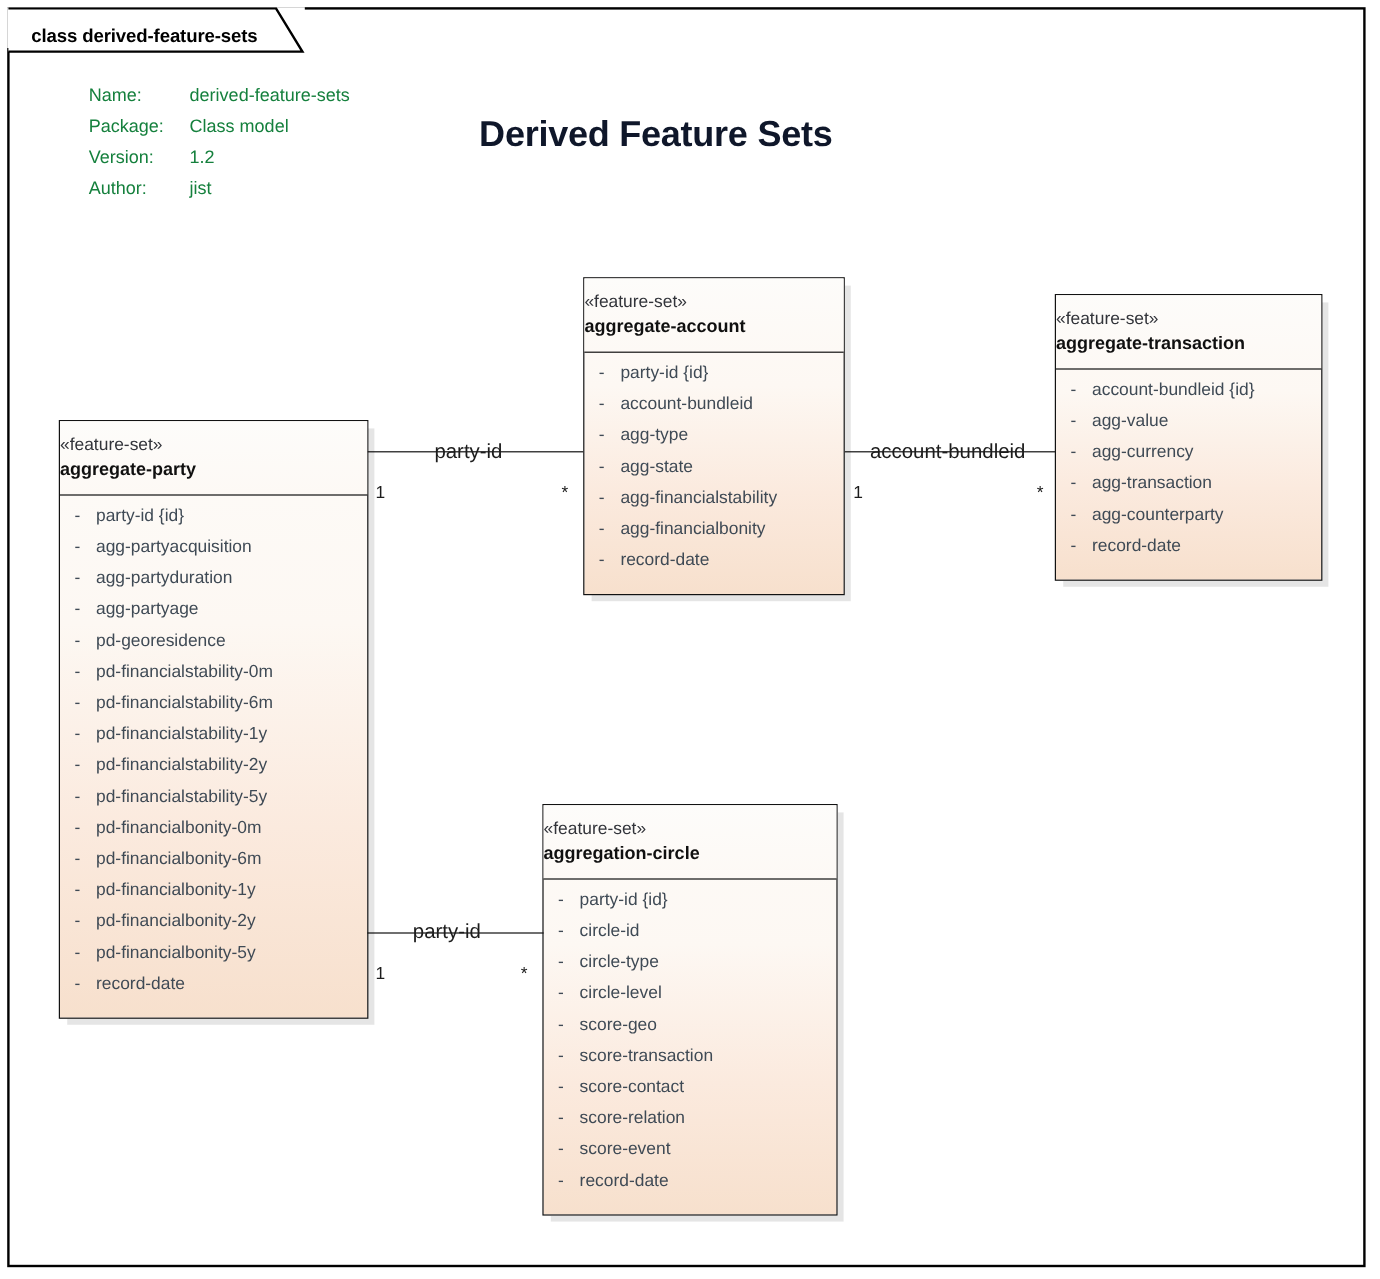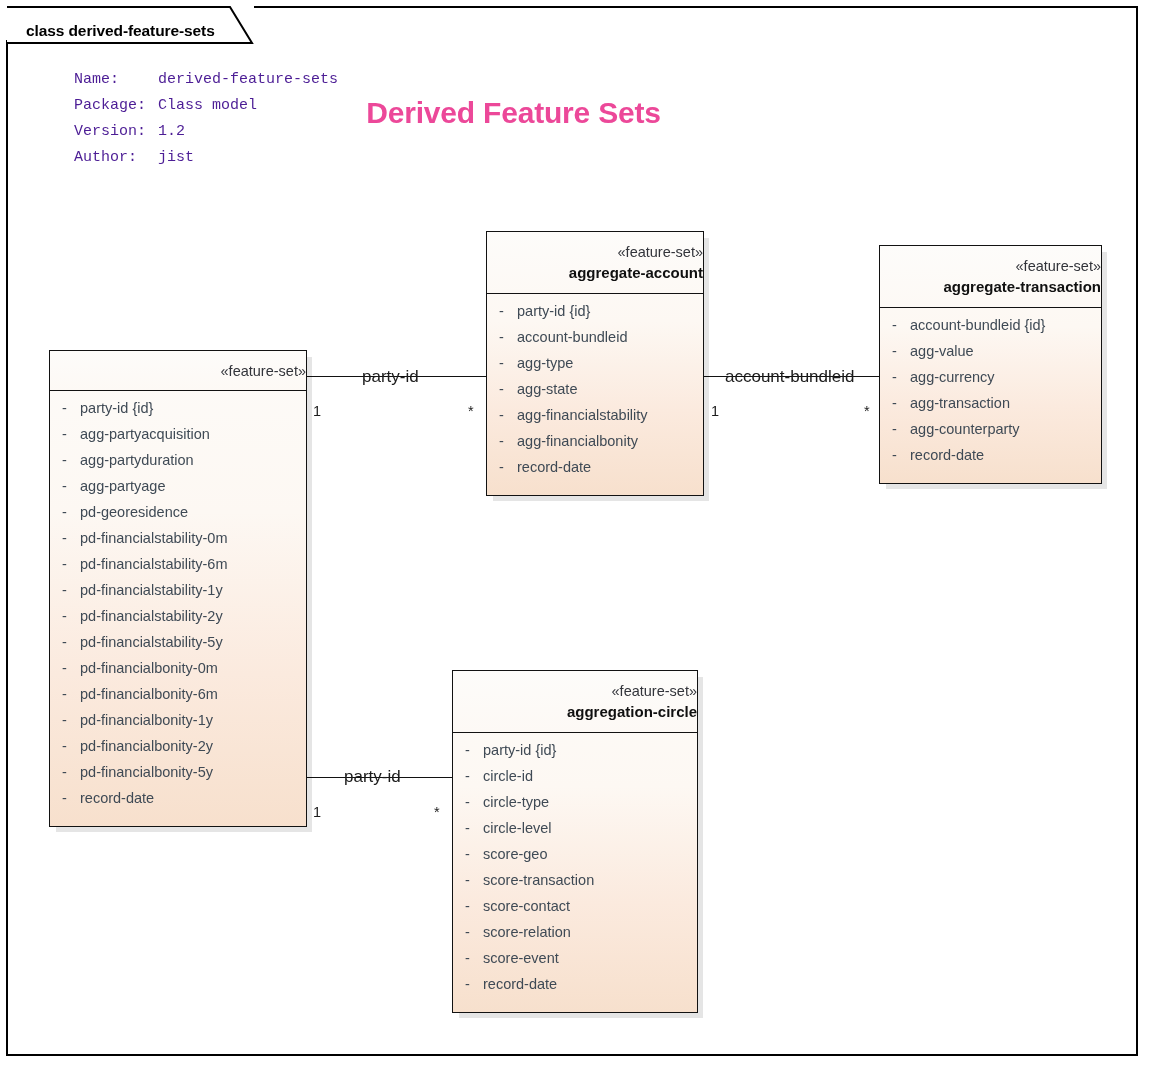--- a/index.html
+++ b/index.html
@@ -57,22 +57,21 @@
     white-space: nowrap;
     letter-spacing: -0.1px;
   }
 
   
   .meta {
     position: absolute;
     left: 74px;
     top: 71px;
     font-size: 15px;
-    color: #4c1d95;
-    font-family: Liberation Mono, monospace;
+    color: #15803d;
   }
   .meta-row {
     display: flex;
     height: 26px;
     align-items: baseline;
   }
   .meta-key {
     width: 84px;
     white-space: nowrap;
   }
@@ -82,40 +81,41 @@
 
   
   .diagram-title {
     position: absolute;
     left: 0;
     top: 96px;
     width: 979px;
     text-align: center;
     font-size: 30px;
     font-weight: bold;
-    color: #ec4899;
+    color: #0f172a;
     letter-spacing: -0.2px;
+    padding-left: 33px;
   }
   .diagram-title-inner {
     display: inline-block;
     transform: translateX(24px);
   }
 
   
   .cls {
     position: absolute;
     box-sizing: border-box;
     border: 1.4px solid #121212;
     background: linear-gradient(to bottom, #fdfbf8 0%, #fdf8f3 34%, #fbeade 68%, #f7e0cd 100%);
     box-shadow: 6px 6px 0 -1px rgba(0,0,0,0.10);
   }
   .cls-head {
     box-sizing: border-box;
     border-bottom: 1.4px solid #121212;
-    text-align: right;
+    text-align: left;
     padding-top: 10px;
     padding-bottom: 9px;
     background: linear-gradient(to bottom, #fdfcfa 0%, #fdf9f5 100%);
   }
   .cls-stereo {
     font-size: 14.5px;
     color: #32343a;
     line-height: 20px;
     white-space: nowrap;
   }
@@ -215,20 +215,21 @@
   <div class="mult" style="left:864px; top:403px;">*</div>
 
   <div class="assoc-line" style="left:306px; top:777px; width:148px;"></div>
   <div class="assoc-label" style="left:344px; top:767px;">party-id</div>
   <div class="mult" style="left:313px; top:804px;">1</div>
   <div class="mult" style="left:434px; top:804px;">*</div>
 
   <div class="cls" style="left:49px; top:350px; width:258px;">
     <div class="cls-head">
       <div class="cls-stereo">«feature-set»</div>
+      <div class="cls-name">aggregate-party</div>
     </div>
     <div class="cls-attrs">
       <div class="attr">
           <span class="attr-vis">-</span>
           <span class="attr-name">party-id {id}</span>
         </div>
       <div class="attr">
           <span class="attr-vis">-</span>
           <span class="attr-name">agg-partyacquisition</span>
         </div>

